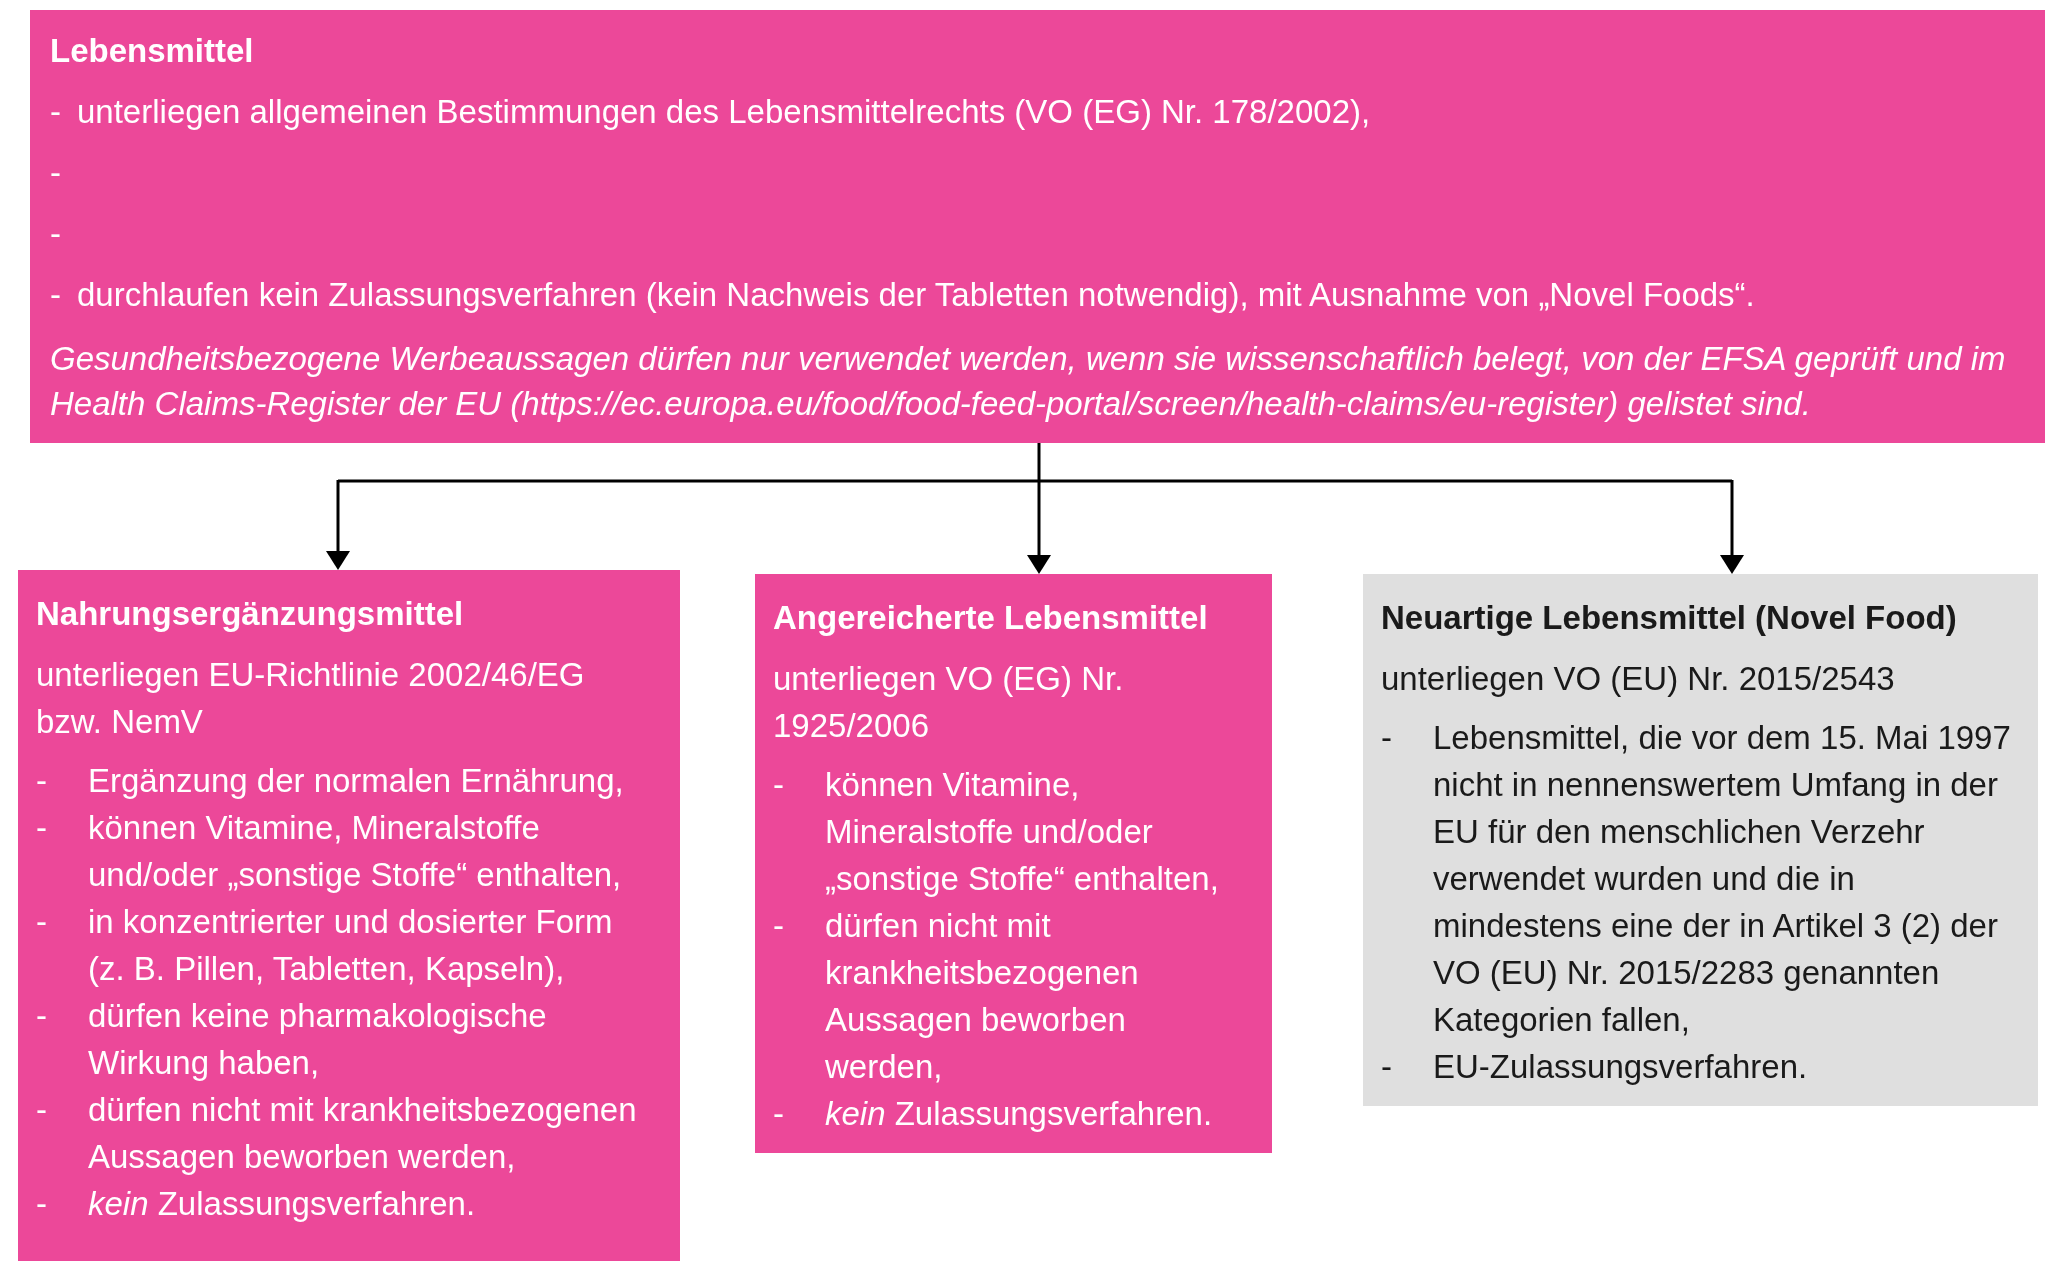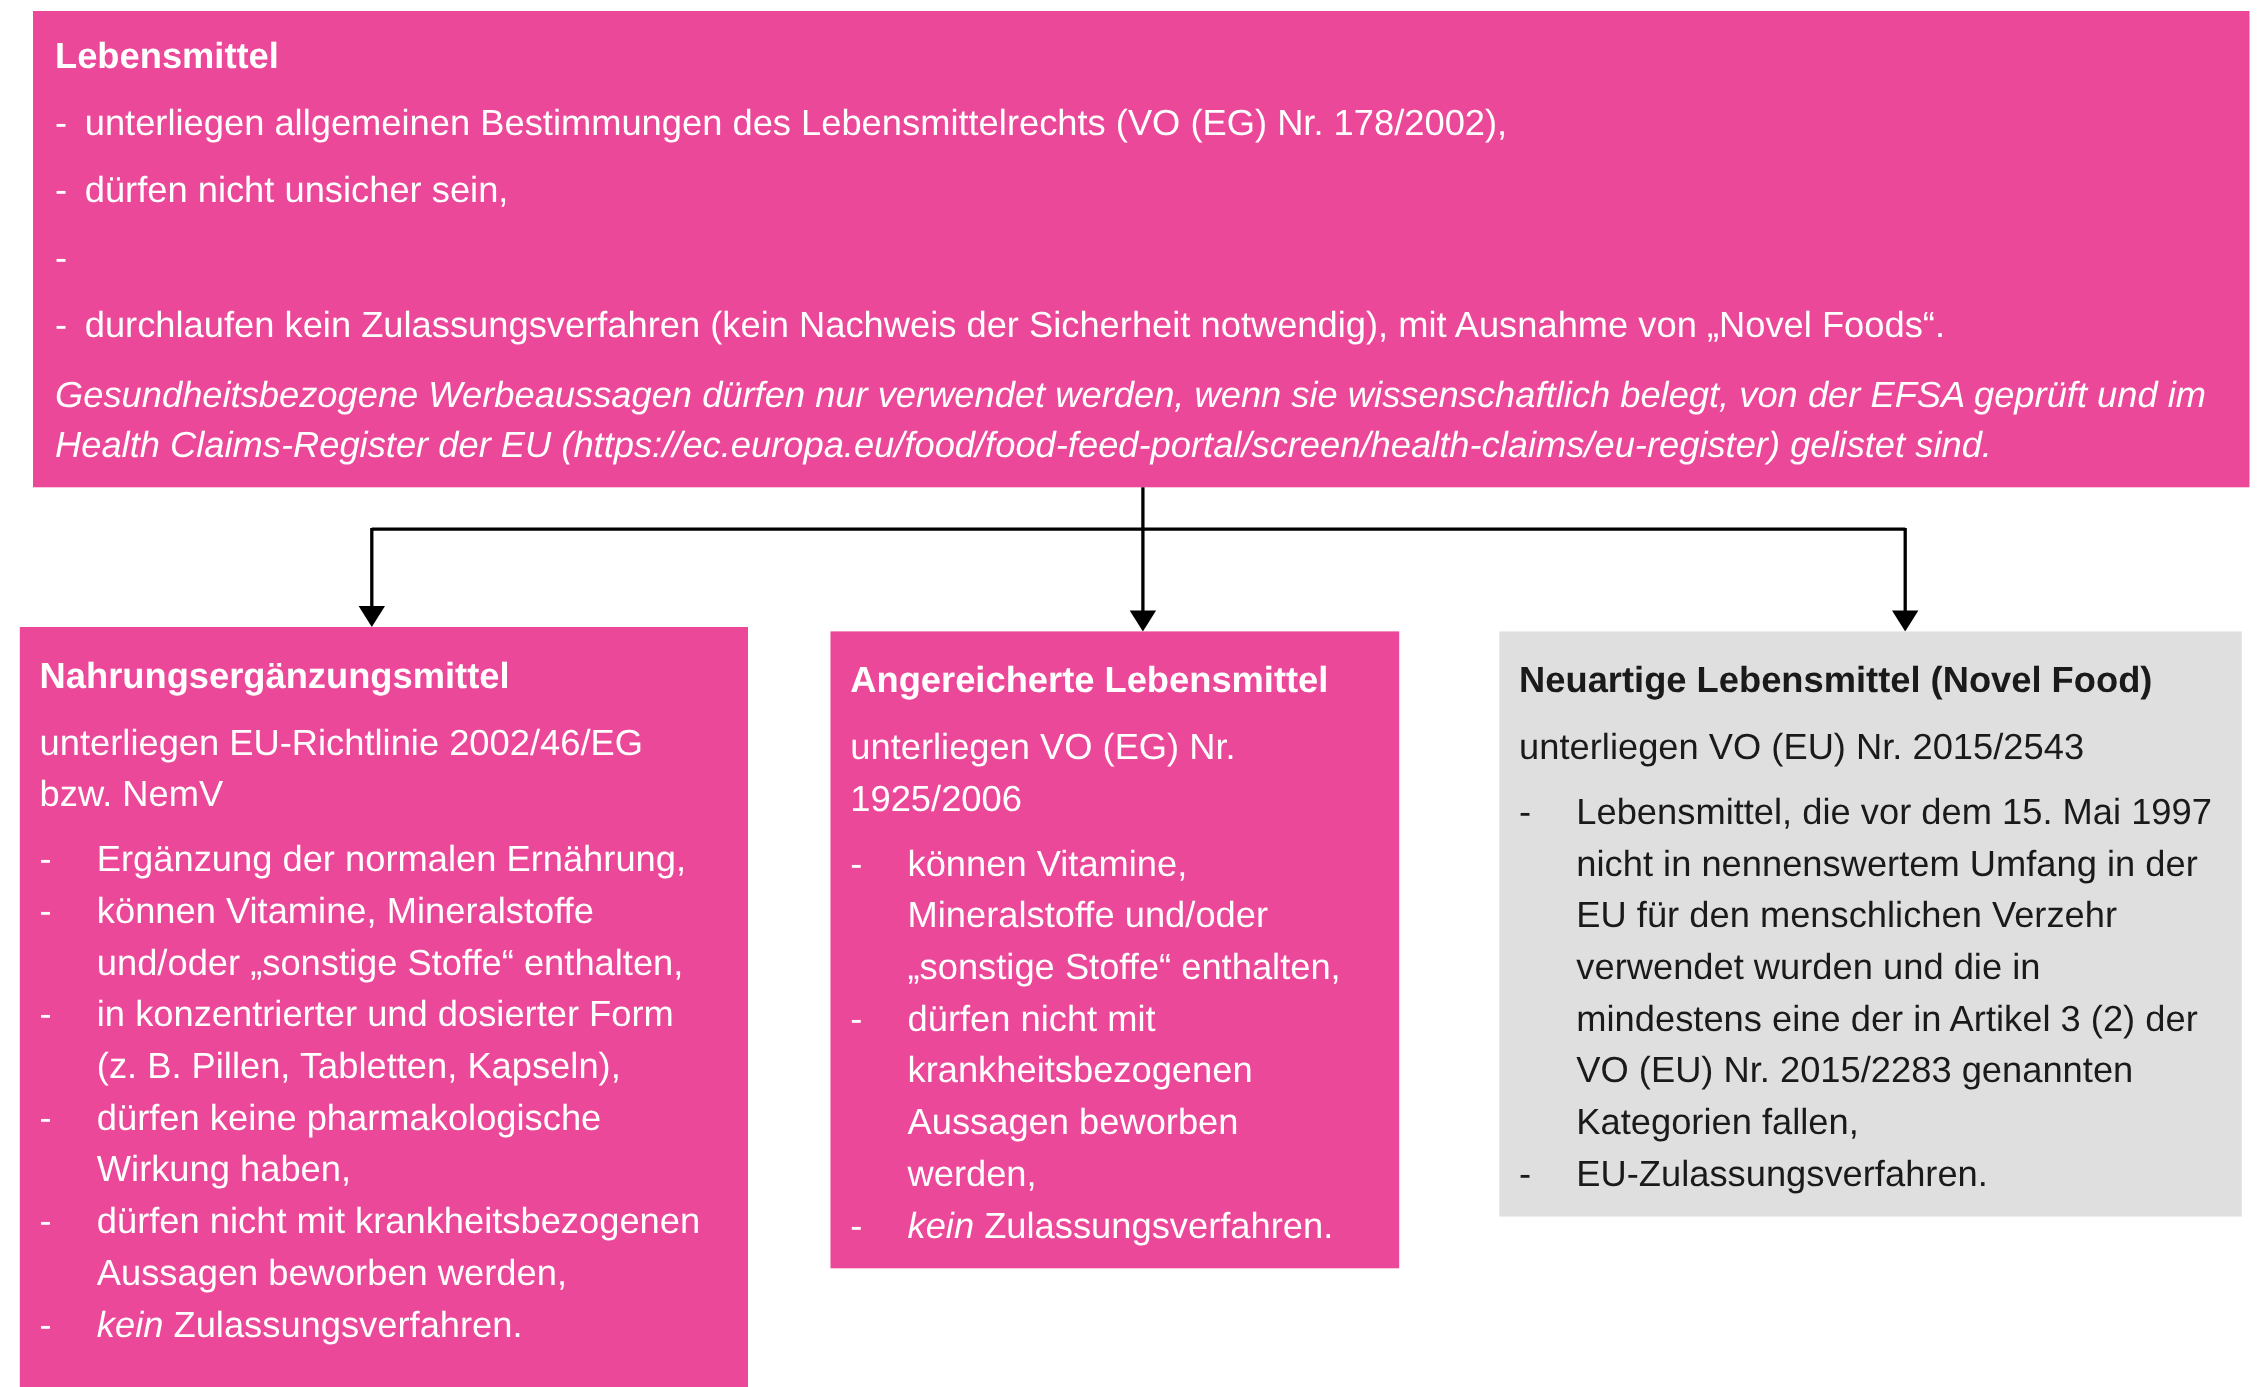--- a/index.html
+++ b/index.html
@@ -105,28 +105,27 @@
 
 <div class="box root-box">
   <div class="box-title">Lebensmittel</div>
 
   <div class="bullet">
     <span class="dash">-</span>
     <span class="btext">unterliegen allgemeinen Bestimmungen des Lebensmittelrechts (VO (EG) Nr. 178/2002),</span>
   </div>
   <div class="bullet">
     <span class="dash">-</span>
-    <span class="btext">dürfen nicht unsicher sein,</span>
-  </div>
-  <div class="bullet">
-    <span class="dash">-</span>
-  </div>
-  <div class="bullet">
-    <span class="dash">-</span>
-    <span class="btext">durchlaufen kein Zulassungsverfahren (kein Nachweis der Sicherheit notwendig), mit Ausnahme von „Novel Foods“.</span>
+  </div>
+  <div class="bullet">
+    <span class="dash">-</span>
+  </div>
+  <div class="bullet">
+    <span class="dash">-</span>
+    <span class="btext">durchlaufen kein Zulassungsverfahren (kein Nachweis der Tabletten notwendig), mit Ausnahme von „Novel Foods“.</span>
   </div>
 
   <div class="para">Gesundheitsbezogene Werbeaussagen dürfen nur verwendet werden, wenn sie wissenschaftlich belegt, von der EFSA geprüft und im Health Claims-Register der EU (https://ec.europa.eu/food/food-feed-portal/screen/health-claims/eu-register) gelistet sind.</div>
 </div>
 
 <svg class="connectors" viewBox="0 0 2055 600" xmlns="http://www.w3.org/2000/svg">
   <path d="M1039 443 L1039 481"></path>
   <path d="M338 481 L1732 481"></path>
   <path d="M338 480 L338 553"></path>
   <polygon points="326,551 350,551 338,570"></polygon>

